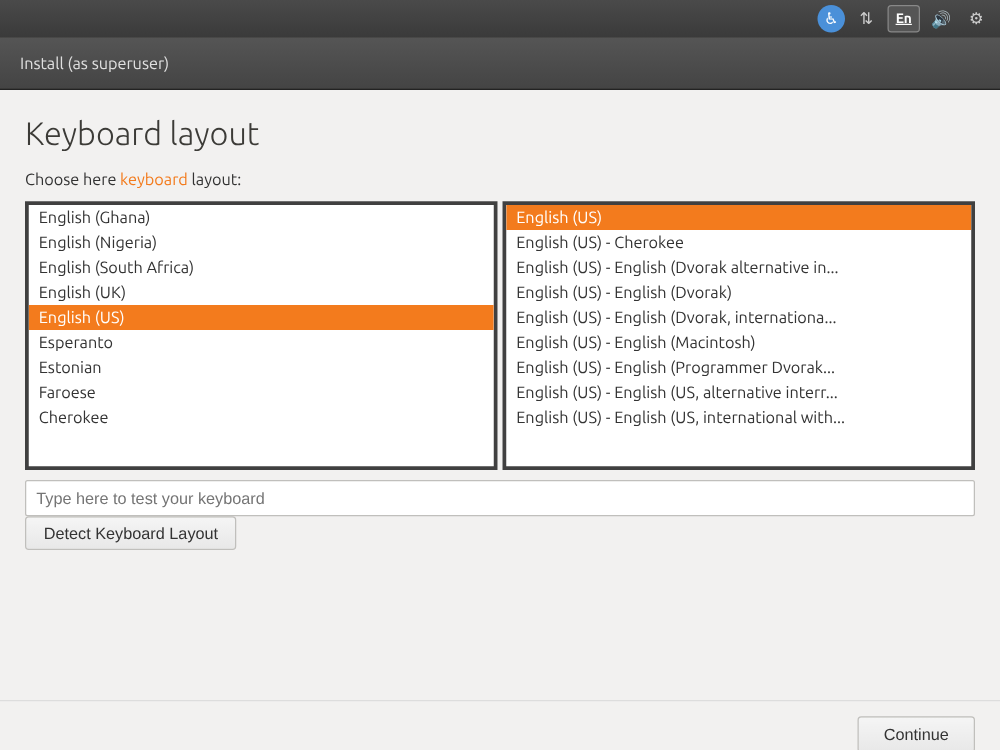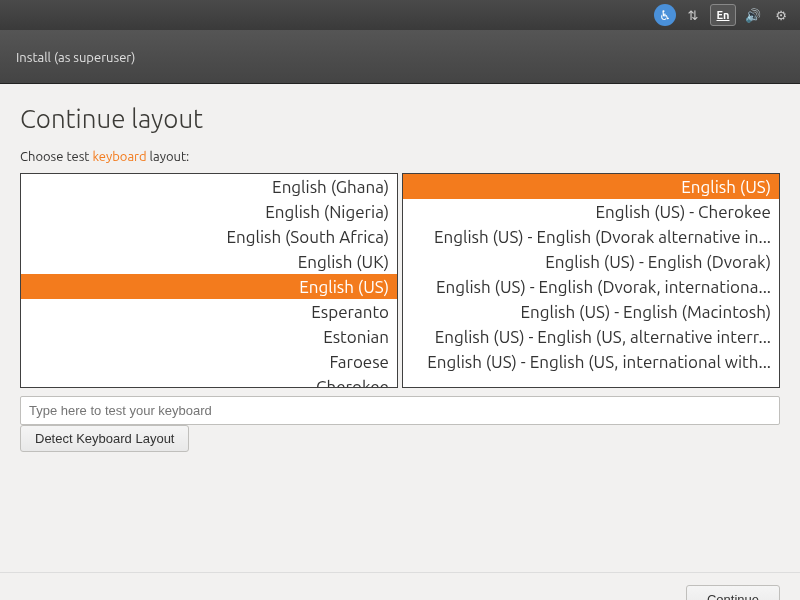--- a/index.html
+++ b/index.html
@@ -43,21 +43,21 @@
       color: white;
       border-radius: 3px;
       width: 26px;
       text-decoration: underline;
     }
     .top-bar-icon.volume { color: #ccc; }
     .top-bar-icon.settings { color: #ccc; }
 
     
     .title-bar {
-      height: 54px;
+      height: 42px;
       background: linear-gradient(to bottom, #555, #444);
       display: flex;
       align-items: center;
       padding: 0 16px;
       border-bottom: 1px solid #222;
     }
     .title-bar-text {
       color: #e0e0e0;
       font-size: 13px;
     }
@@ -88,25 +88,24 @@
     
     .lists-container {
       display: flex;
       gap: 4px;
       height: 215px;
       margin-bottom: 8px;
     }
 
     .list-box {
       flex: 1;
-      border: 1px solid #404040;
+      border: 3px solid #404040;
       background: white;
       overflow-y: auto;
-      font-size: 17px;
-      text-align: right;
+      font-size: 13px;
     }
     .list-box::-webkit-scrollbar { width: 8px; }
     .list-box::-webkit-scrollbar-track { background: #f0f0f0; }
     .list-box::-webkit-scrollbar-thumb { background: #bbb; border-radius: 4px; }
 
     .list-item {
       padding: 3px 8px;
       cursor: pointer;
       color: #333;
       white-space: nowrap;
@@ -171,23 +170,23 @@
   <div class="top-bar-icon lang">En</div>
   <div class="top-bar-icon volume">🔊</div>
   <div class="top-bar-icon settings">⚙</div>
 </div>
 
 <div class="title-bar">
   <span class="title-bar-text">Install (as superuser)</span>
 </div>
 
 <div class="main-content">
-  <h1 class="page-title">Continue layout</h1>
+  <h1 class="page-title">Keyboard layout</h1>
   <p class="subtitle">
-    <span>Choose test </span><span class="highlight">keyboard</span><span> layout:</span>
+    <span>Choose here </span><span class="highlight">keyboard</span><span> layout:</span>
   </p>
 
   <div class="lists-container">
 
     <div class="list-box" id="left-list">
         <div class="list-item">English (Ghana)</div>
         <div class="list-item">English (Nigeria)</div>
         <div class="list-item">English (South Africa)</div>
         <div class="list-item">English (UK)</div>
         <div class="list-item selected">English (US)</div>
@@ -197,20 +196,21 @@
         <div class="list-item">Cherokee</div>
       </div>
 
     <div class="list-box" id="right-list">
         <div class="list-item selected">English (US)</div>
         <div class="list-item">English (US) - Cherokee</div>
         <div class="list-item">English (US) - English (Dvorak alternative in...</div>
         <div class="list-item">English (US) - English (Dvorak)</div>
         <div class="list-item">English (US) - English (Dvorak, internationa...</div>
         <div class="list-item">English (US) - English (Macintosh)</div>
+        <div class="list-item">English (US) - English (Programmer Dvorak...</div>
         <div class="list-item">English (US) - English (US, alternative interr...</div>
         <div class="list-item">English (US) - English (US, international with...</div>
       </div>
   </div>
 
   <div class="test-input-container">
     <input class="test-input" type="text" placeholder="Type here to test your keyboard" style="">
   </div>
 
   <button class="detect-button">Detect Keyboard Layout</button>

